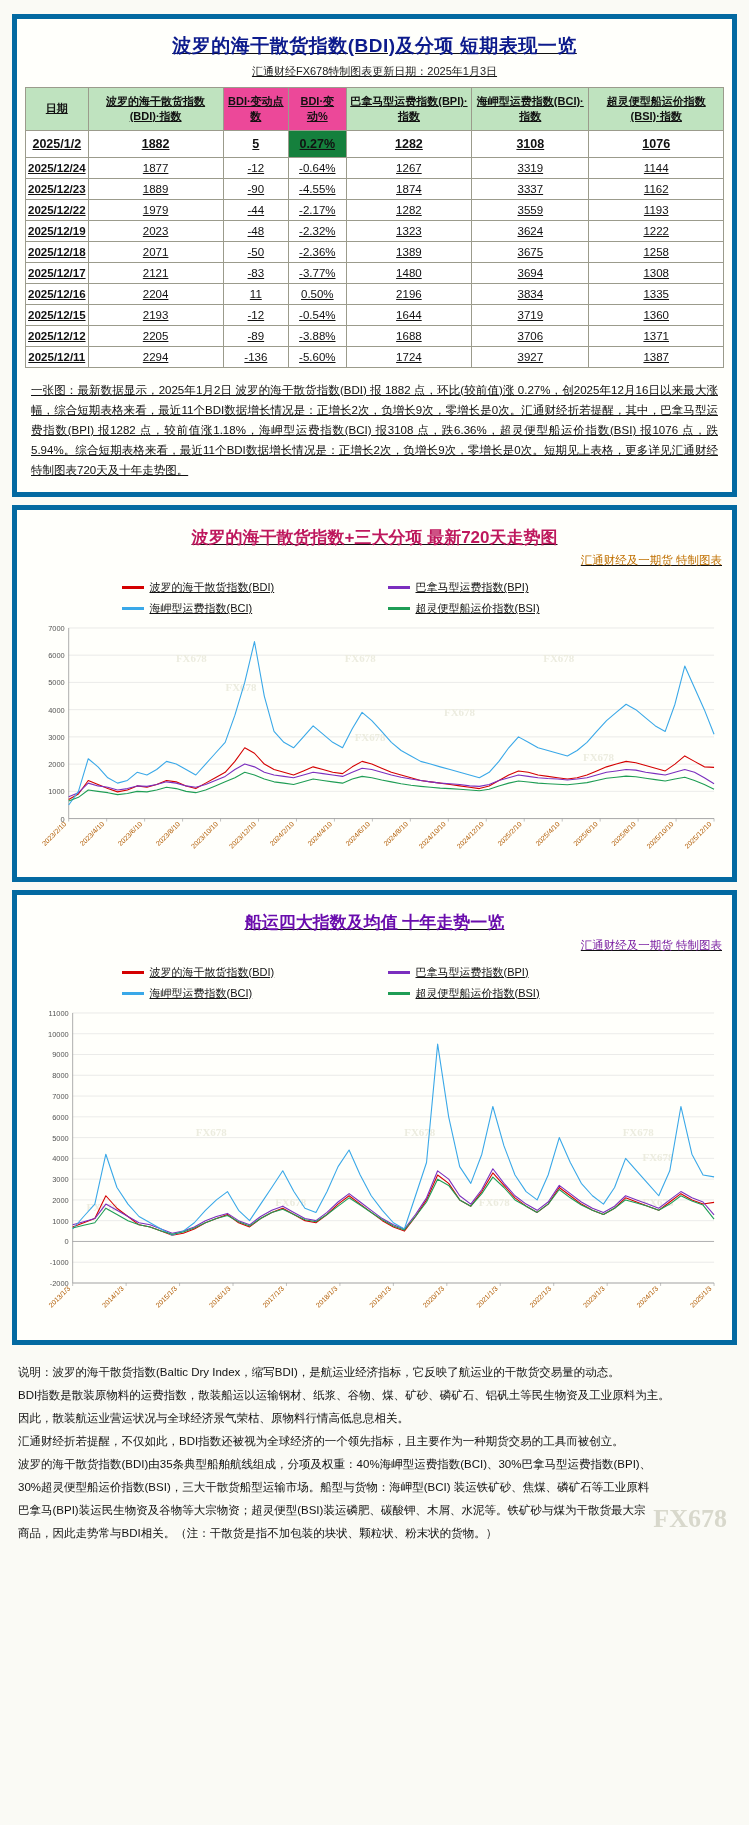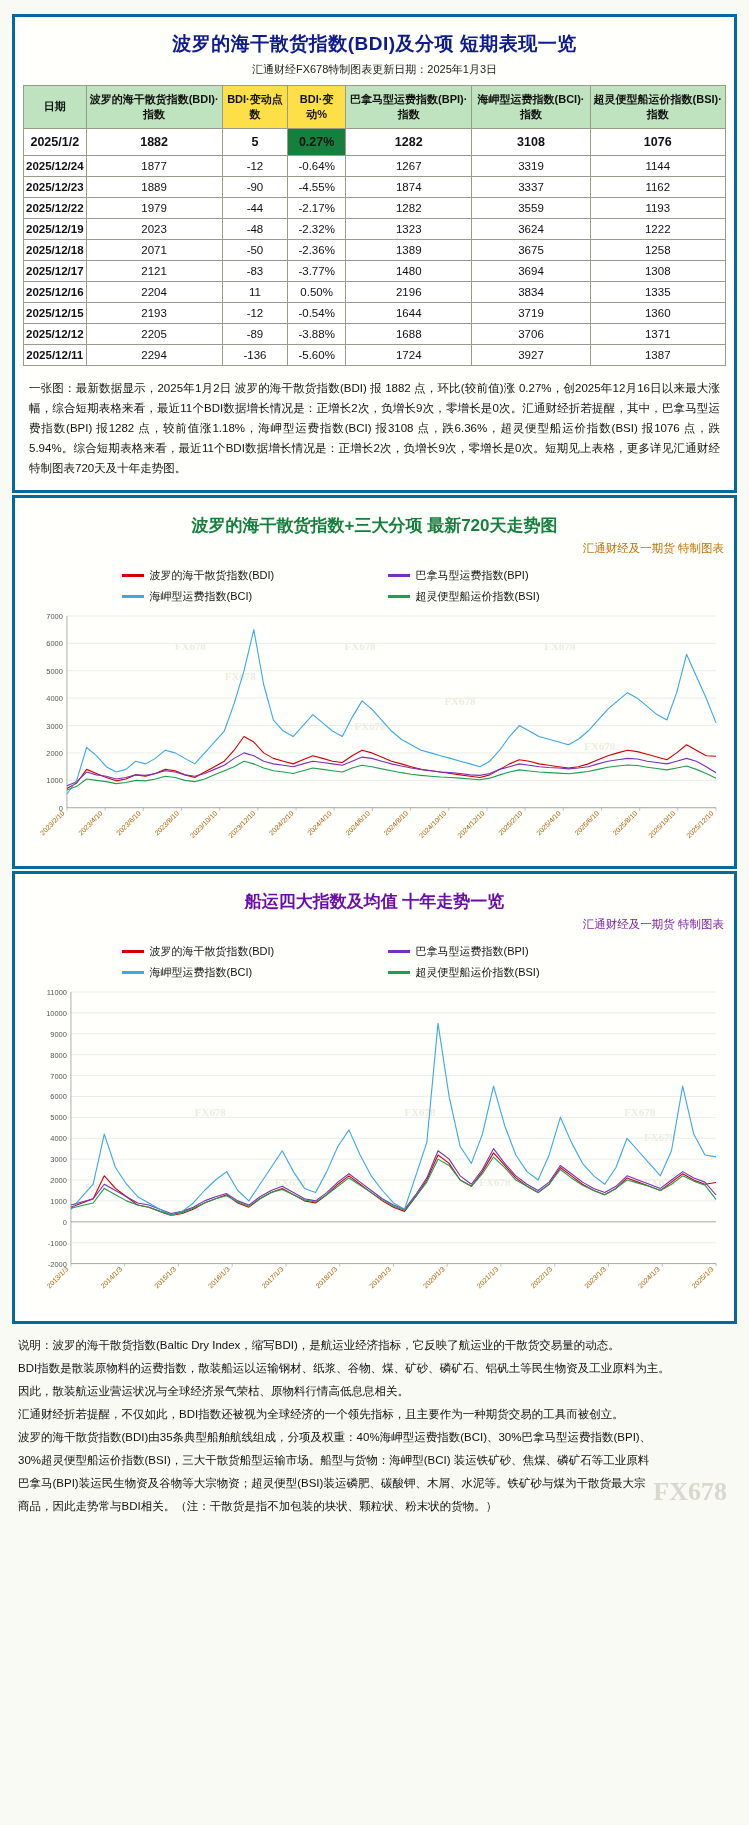--- a/index.html
+++ b/index.html
@@ -7,23 +7,24 @@
   body {
     width: 749px;
     background: #fafaf5;
     font-family: "Liberation Sans", sans-serif;
     color: #111;
   }
   .page { width:749px; padding: 14px 12px 10px 12px; }
 
   
   .panel {
-    border: 3px solid #0369a1;
+    border: 5px solid #0369a1;
     background: #fffffb;
-    margin-bottom: 2px;
+    margin-bottom: 8px;
+    text-decoration: underline;
   }
   .p1 { padding: 10px 8px 8px 8px; }
   .p1-title {
     text-align:center;
     color:#0d1b8c;
     font-weight:bold;
     font-size: 19px;
     letter-spacing: .5px;
     padding: 4px 0 2px 0;
   }
@@ -42,42 +43,42 @@
     padding: 4px 2px;
   }
   table.bdi thead th {
     background: #cfe9cf;
     font-weight: bold;
     line-height: 1.35;
     font-size: 11px;
     padding: 6px 3px;
   }
   table.bdi thead th.c-green-dark { background:#bfe3bf; }
-  table.bdi thead th.c-pinkish { background:#fde047; }
+  table.bdi thead th.c-pinkish { background:#ec4899; }
   table.bdi tbody td { background:#ffffff; }
   table.bdi tr.row-first td {
     font-weight: bold;
     font-size: 12.5px;
     padding: 6px 2px;
   }
   table.bdi tr.row-first td.pct { background:#15803d; }
   table.bdi td.date { font-weight:bold; }
   .note {
     font-size: 11.5px;
     line-height: 1.75;
     padding: 12px 6px 4px 6px;
     color:#111;
     text-align: justify;
   }
 
   
   .chart-panel { padding: 10px 10px 6px 10px; }
   .c-title {
     text-align:center; font-weight:bold; font-size:17px;
-    color:#15803d; padding-top:6px;
+    color:#be185d; padding-top:6px;
   }
   .c-title.purple { color:#6a0dad; }
   .c-sub { text-align:right; font-size:11.5px; color:#c07000; padding:4px 0 2px 0;}
   .c-sub.purple { color:#7a1fa2; }
   .legend {
     display:flex; flex-wrap:wrap; justify-content:center;
     gap: 6px 26px; padding: 10px 30px 6px 30px;
     font-size: 11px;
   }
   .legend .li { display:flex; align-items:center; gap:6px; width: 240px; }

